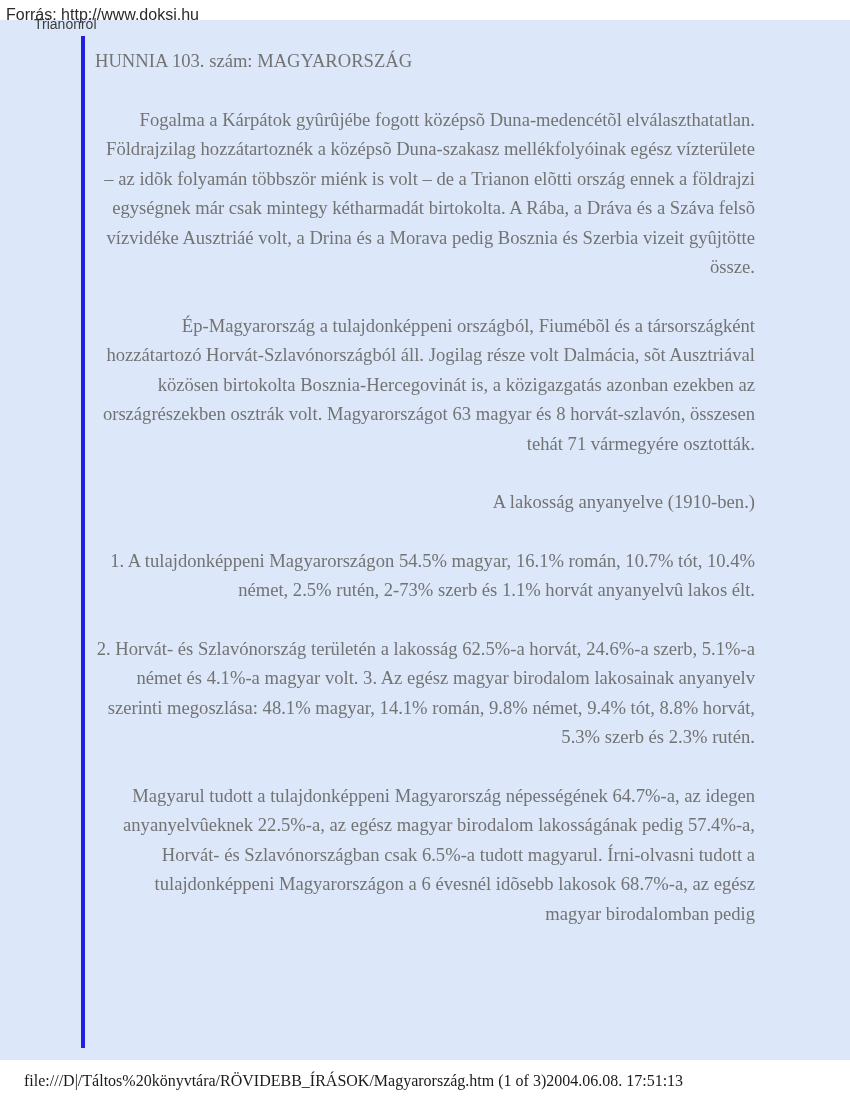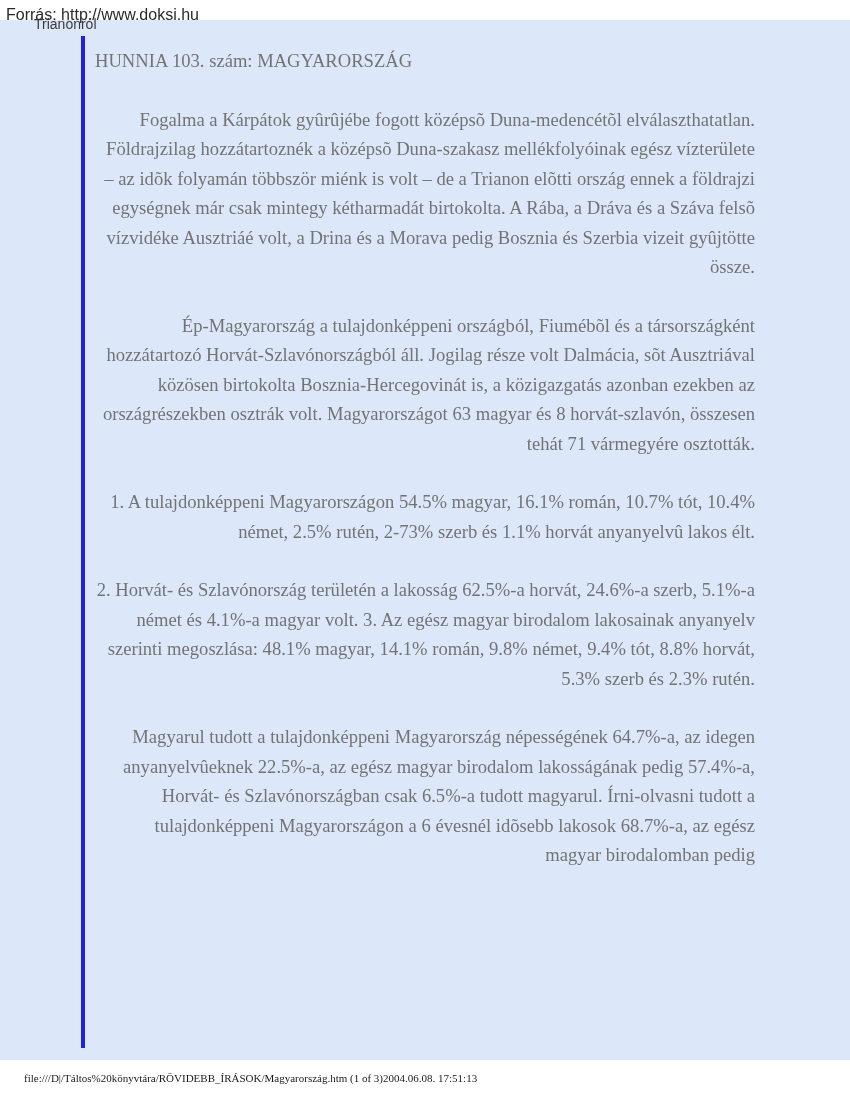--- a/index.html
+++ b/index.html
@@ -93,21 +93,21 @@
     top: 1060px;
     width: 850px;
     height: 40px;
     background: #ffffff;
   }
   .page-footer .footer-path {
     position: absolute;
     left: 24px;
     top: 12px;
     font-family: "Liberation Serif", "DejaVu Serif", serif;
-    font-size: 11px;
+    font-size: 16px;
     color: #1a1a1a;
     white-space: nowrap;
   }
 </style>
 </head>
 <body>
 
 <div class="print-header">
   <div class="hdr-title">Trianonról</div>
   <div class="hdr-source">Forrás: http://www.doksi.hu</div>
@@ -119,20 +119,21 @@
 
   <div class="doc">
 
     <h1 class="heading">HUNNIA 103. szám: MAGYARORSZÁG</h1>
 
     <p>Fogalma a Kárpátok gyûrûjébe fogott középsõ Duna-medencétõl elválaszthatatlan. Földrajzilag hozzátartoznék a középsõ Duna-szakasz mellékfolyóinak egész vízterülete – az idõk folyamán többször miénk is volt – de a Trianon elõtti ország ennek a földrajzi egységnek már csak mintegy kétharmadát birtokolta. A Rába, a Dráva és a Száva felsõ vízvidéke Ausztriáé volt, a Drina és a Morava pedig Bosznia és Szerbia vizeit gyûjtötte össze.</p>
 
     <p>Ép-Magyarország a tulajdonképpeni országból, Fiumébõl és a társországként hozzátartozó Horvát-Szlavónországból áll. Jogilag része volt Dalmácia, sõt Ausztriával közösen birtokolta Bosznia-Hercegovinát is, a közigazgatás azonban ezekben az országrészekben osztrák volt. Magyarországot 63 magyar és 8 horvát-szlavón, összesen tehát 71 vármegyére osztották.</p>
 
 
+    <p>A lakosság anyanyelve (1910-ben.)</p>
 
     <p>1. A tulajdonképpeni Magyarországon 54.5% magyar, 16.1% román, 10.7% tót, 10.4% német, 2.5% rutén, 2-73% szerb és 1.1% horvát anyanyelvû lakos élt.</p>
 
     <p>2. Horvát- és Szlavónország területén a lakosság 62.5%-a horvát, 24.6%-a szerb, 5.1%-a német és 4.1%-a magyar volt. 3. Az egész magyar birodalom lakosainak anyanyelv szerinti megoszlása: 48.1% magyar, 14.1% román, 9.8% német, 9.4% tót, 8.8% horvát, 5.3% szerb és 2.3% rutén.</p>
 
     <p>Magyarul tudott a tulajdonképpeni Magyarország népességének 64.7%-a, az idegen anyanyelvûeknek 22.5%-a, az egész magyar birodalom lakosságának pedig 57.4%-a, Horvát- és Szlavónországban csak 6.5%-a tudott magyarul. Írni-olvasni tudott a tulajdonképpeni Magyarországon a 6 évesnél idõsebb lakosok 68.7%-a, az egész magyar birodalomban pedig</p>
 
   </div>
 </div>
 

